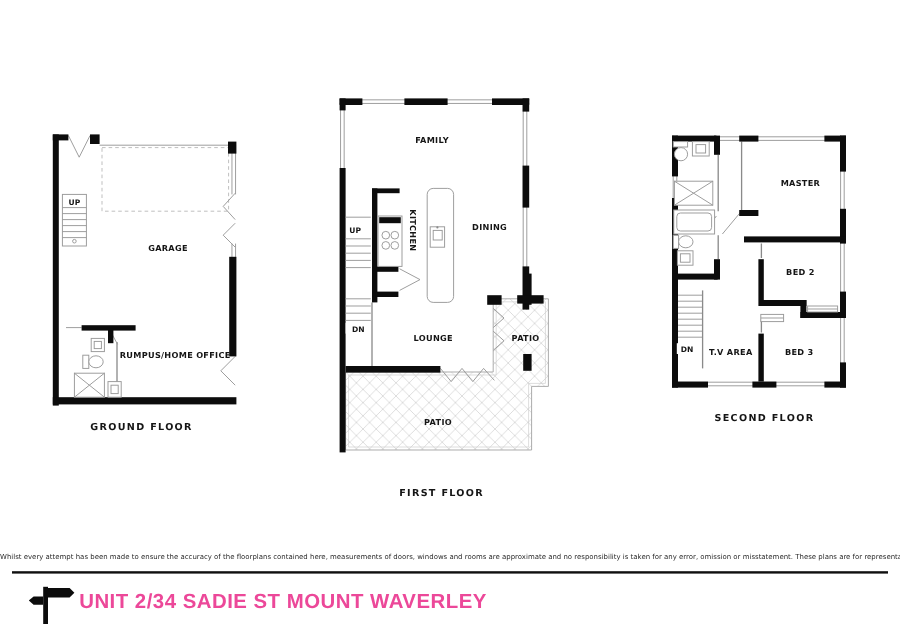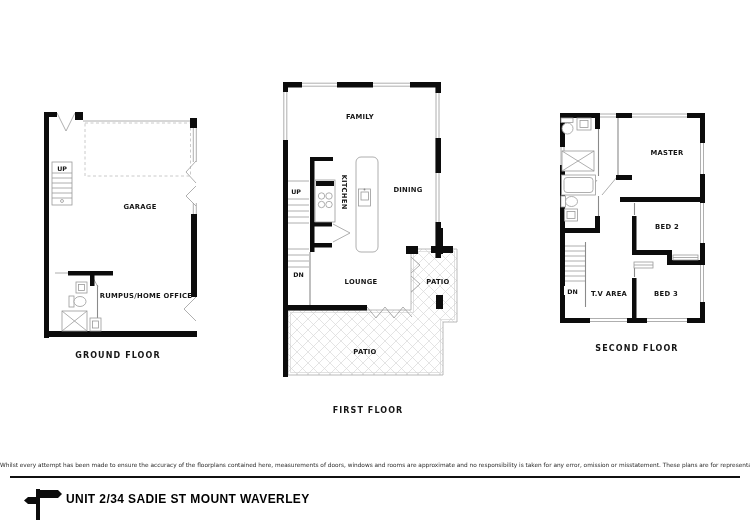--- a/index.html
+++ b/index.html
@@ -11,22 +11,22 @@
   text.small{font-size:6.3px;font-weight:700;text-anchor:middle;}
   text.caption{font-size:8px;font-weight:700;text-anchor:middle;letter-spacing:1.1px;}
   .thin{stroke:#9a9a9a;stroke-width:.8;fill:none;}
   .thin2{stroke:#8a8a8a;stroke-width:1.1;fill:none;}
   .fix{stroke:#9a9a9a;stroke-width:.8;fill:#ffffff;}
   .wall{fill:#0c0c0c;}
   #disclaimer{position:absolute;top:462px;left:0;width:750px;text-align:center;
       font-size:5.8px;color:#2b2b2b;white-space:nowrap;font-family:"DejaVu Sans",sans-serif;}
   #rule{position:absolute;top:476px;left:10px;width:730px;height:2.2px;background:#101010;}
   #logo{position:absolute;left:20px;top:487px;}
-  #title{position:absolute;left:66px;top:492px;font-size:12px;font-weight:700;
-      color:#000000;letter-spacing:.4px;white-space:nowrap;}
+  #title{position:absolute;left:66px;top:492px;font-size:17px;font-weight:700;
+      color:#ec4899;letter-spacing:.4px;white-space:nowrap;}
 </style>
 </head>
 <body>
 
 <div id="page">
 
   <svg class="plan" style="left:35px;top:105px" width="210" height="265" viewBox="35 105 210 265">
     <g>
       <path d="M85,123 H190.5 V176 H85 Z" fill="none" stroke="#bcbcbc" stroke-width=".8" stroke-dasharray="3,2.5"></path>
     </g>

